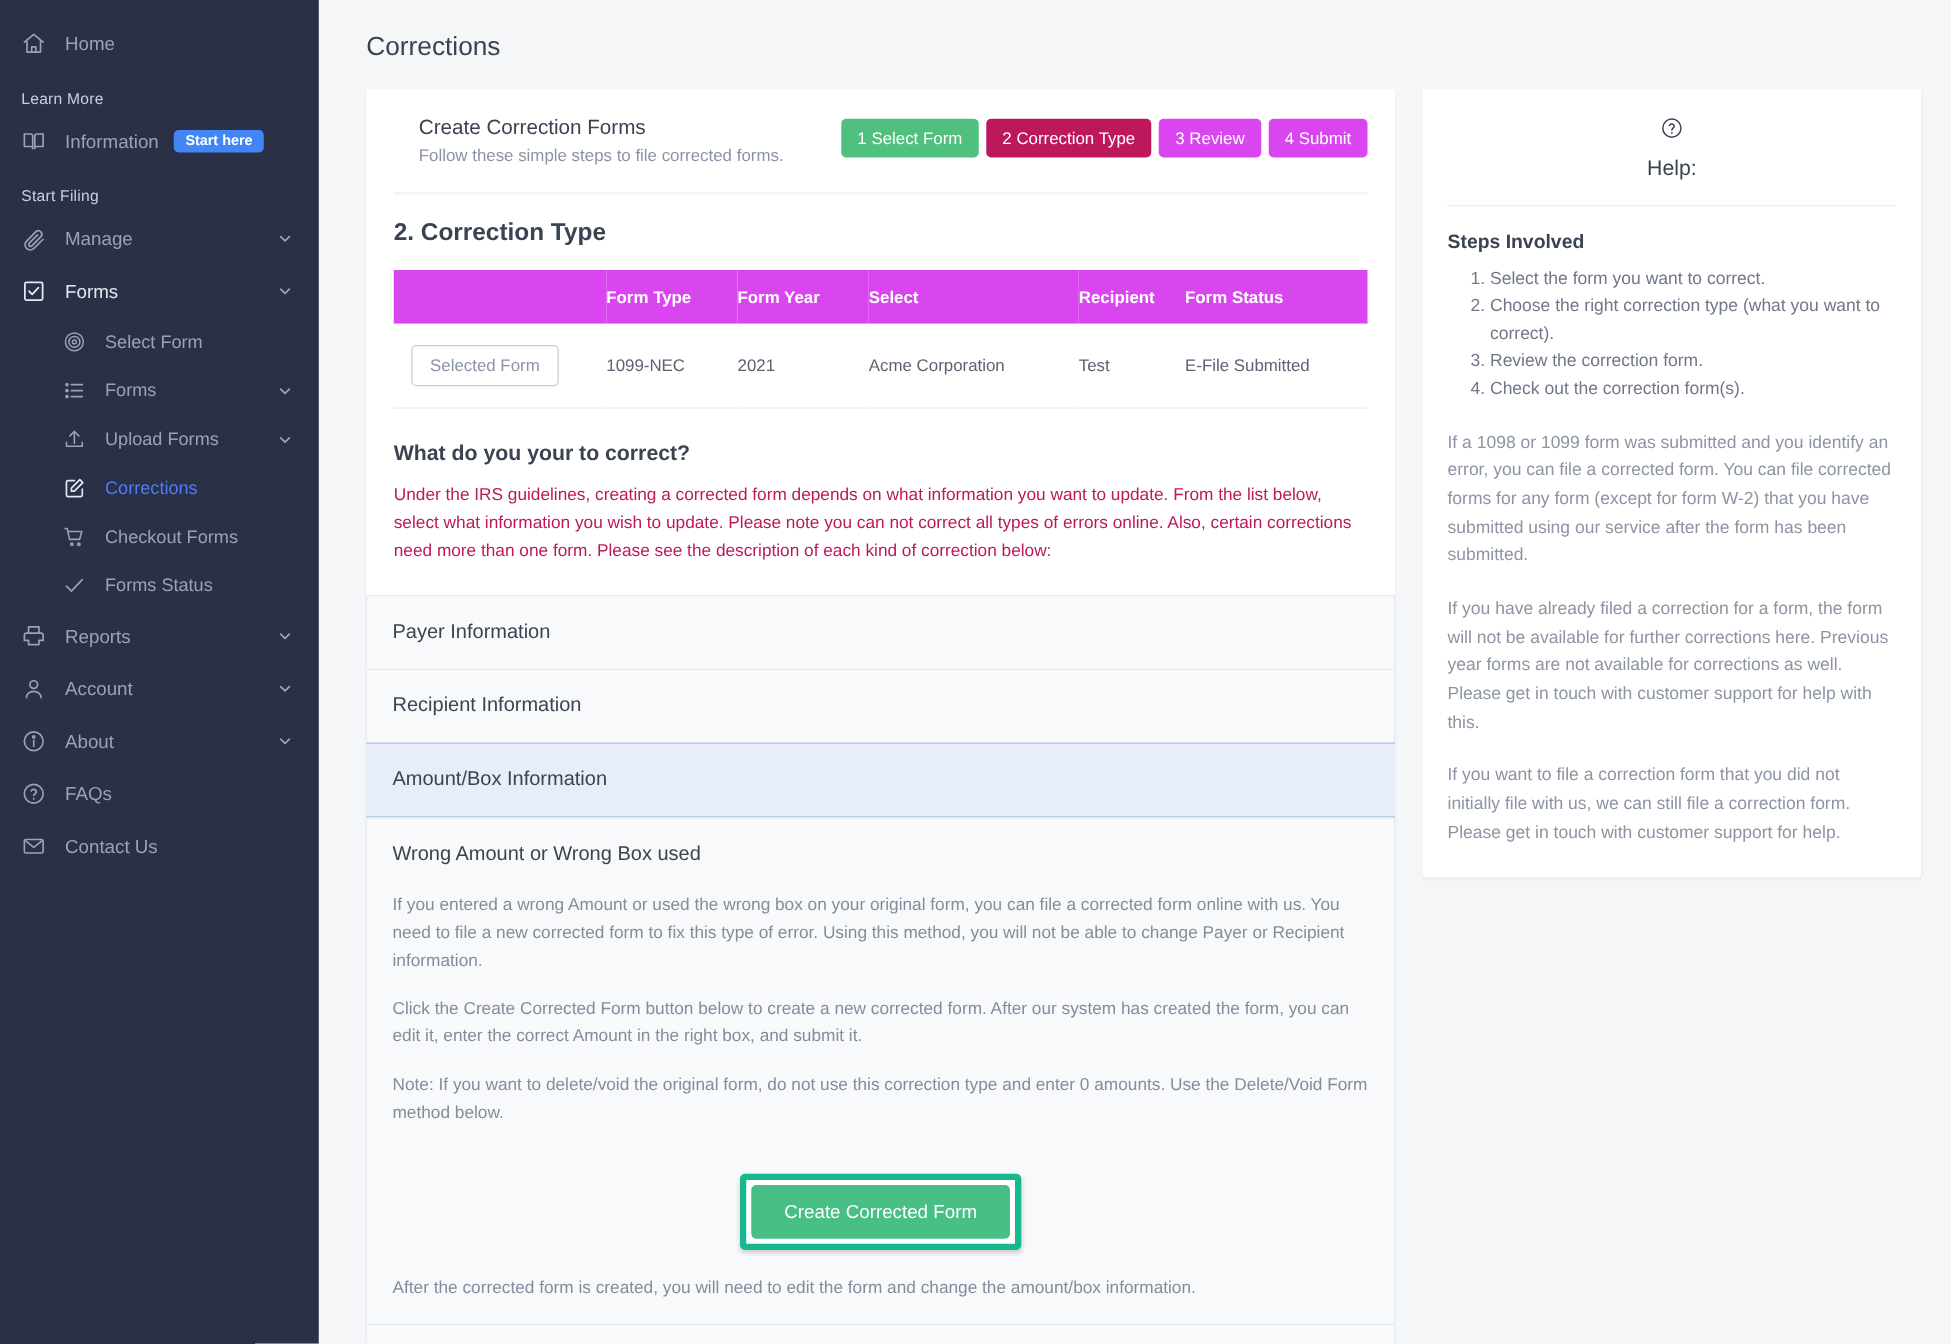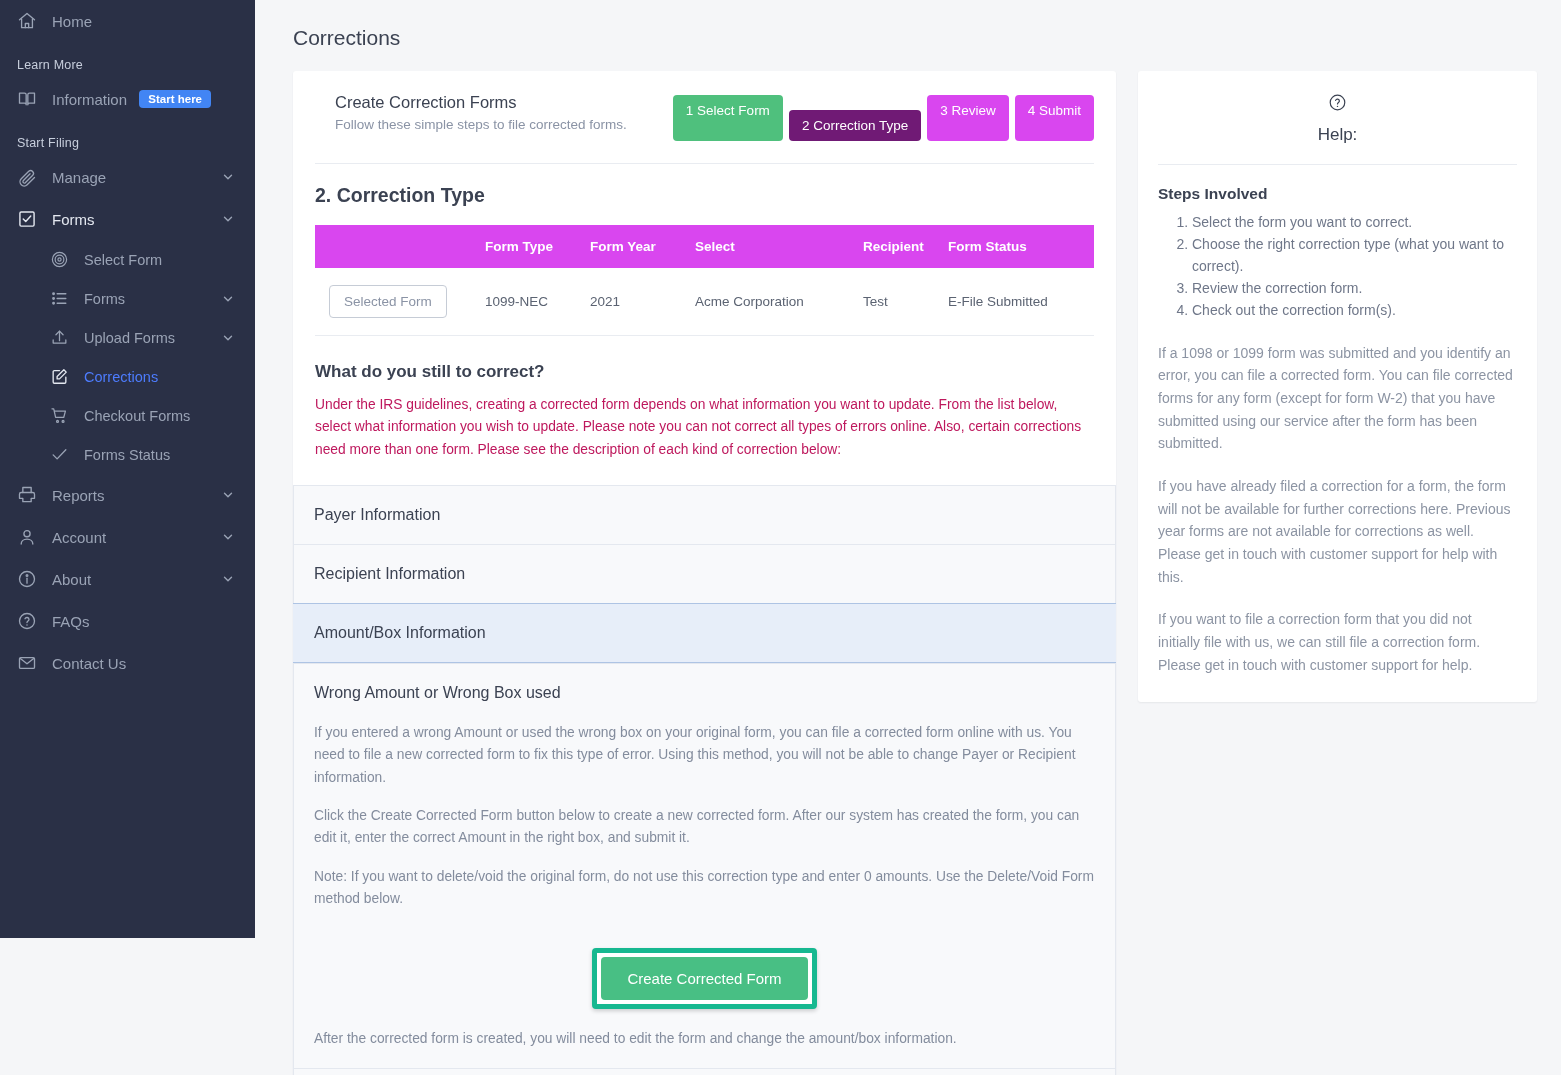--- a/index.html
+++ b/index.html
@@ -6,23 +6,23 @@
   html, body {
     width: 1561px; height: 1075px;
     font-family: "Liberation Sans", sans-serif;
     background: #f5f6f8;
     overflow: hidden;
   }
   .app { display: flex; width: 1561px; height: 1075px; }
 
   
   .sidebar {
-    width: 255px; flex: 0 0 255px; height: 938px;
+    width: 255px; flex: 0 0 255px; height: 1075px;
     background: #2a3046;
-    padding-top: 0;
+    padding-top: 14px;
     overflow: hidden;
   }
   .nav-row {
     display: flex; align-items: center;
     height: 42px; padding: 0 16px;
     color: #9aa3b5; font-size: 15px;
     cursor: pointer; position: relative;
   }
   .nav-row .ic {
     width: 22px; height: 22px; flex: 0 0 22px;
@@ -74,21 +74,21 @@
   .hdr-txt { flex: 1 1 auto; margin-left: 20px; }
   .hdr-title { font-size: 16.5px; color: #3b4252; margin-bottom: 5px; }
   .hdr-sub { font-size: 13.5px; color: #8a93a5; }
   .steps { display: flex; gap: 6px; padding-top: 2px; }
   .step {
     color: #fff; font-size: 13.5px;
     padding: 8px 13px; border-radius: 4px;
     white-space: nowrap; cursor: pointer;
   }
   .step.green { background: #4fc07d; }
-  .step.blue  { background: #701a75; margin-top: 15px; }
+  .step.blue  { background: #be185d; }
   .step.dark  { background: #d946ef; }
 
   .divider { height: 1px; background: #e9ecf1; margin: 22px 0 0 0; }
   .sec-h2 { font-size: 19.5px; color: #3b4252; padding: 20px 0 18px 0; }
 
   
   table.ftable { width: 100%; border-collapse: collapse; }
   table.ftable thead th {
     background: #d946ef; color: #fff;
     font-size: 13.5px; text-align: left;
@@ -408,21 +408,21 @@
                   </td>
                   <td class="c1">1099-NEC</td>
                   <td class="c2">2021</td>
                   <td class="c3">Acme Corporation</td>
                   <td class="c4">Test</td>
                   <td>E-File Submitted</td>
                 </tr>
               </tbody>
             </table>
 
-            <h3 class="q-title">What do you still to correct?</h3>
+            <h3 class="q-title">What do you your to correct?</h3>
             <p class="q-body">Under the IRS guidelines, creating a corrected form depends on what information you want to update. From the list below, select what information you wish to update. Please note you can not correct all types of errors online. Also, certain corrections need more than one form. Please see the description of each kind of correction below:</p>
 
           </div>
 
           <div class="acc">
 
             <div class="acc-item">
               <div class="acc-head">Payer Information</div>
             </div>
 

